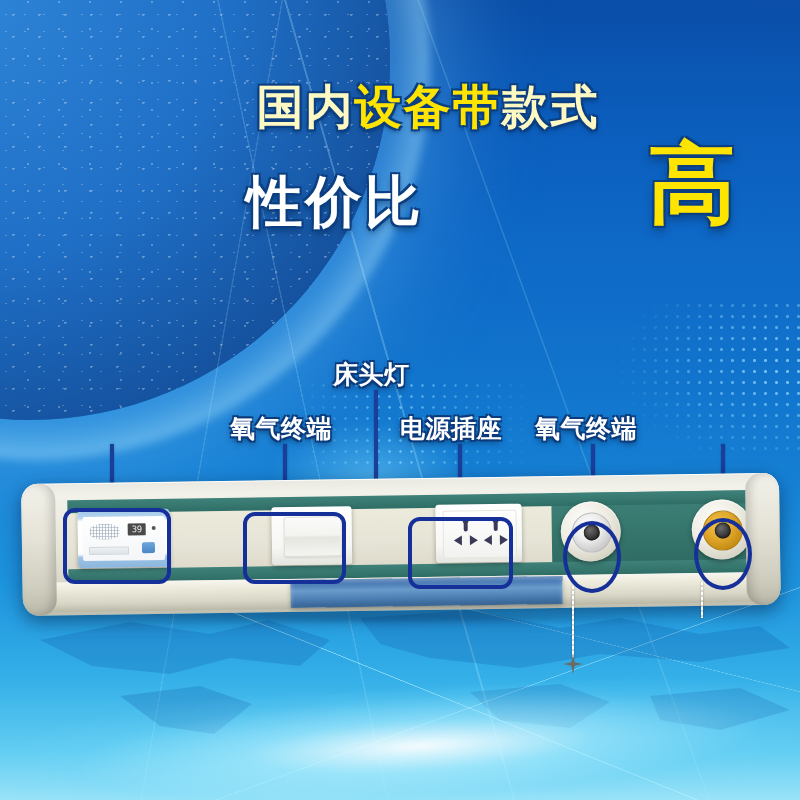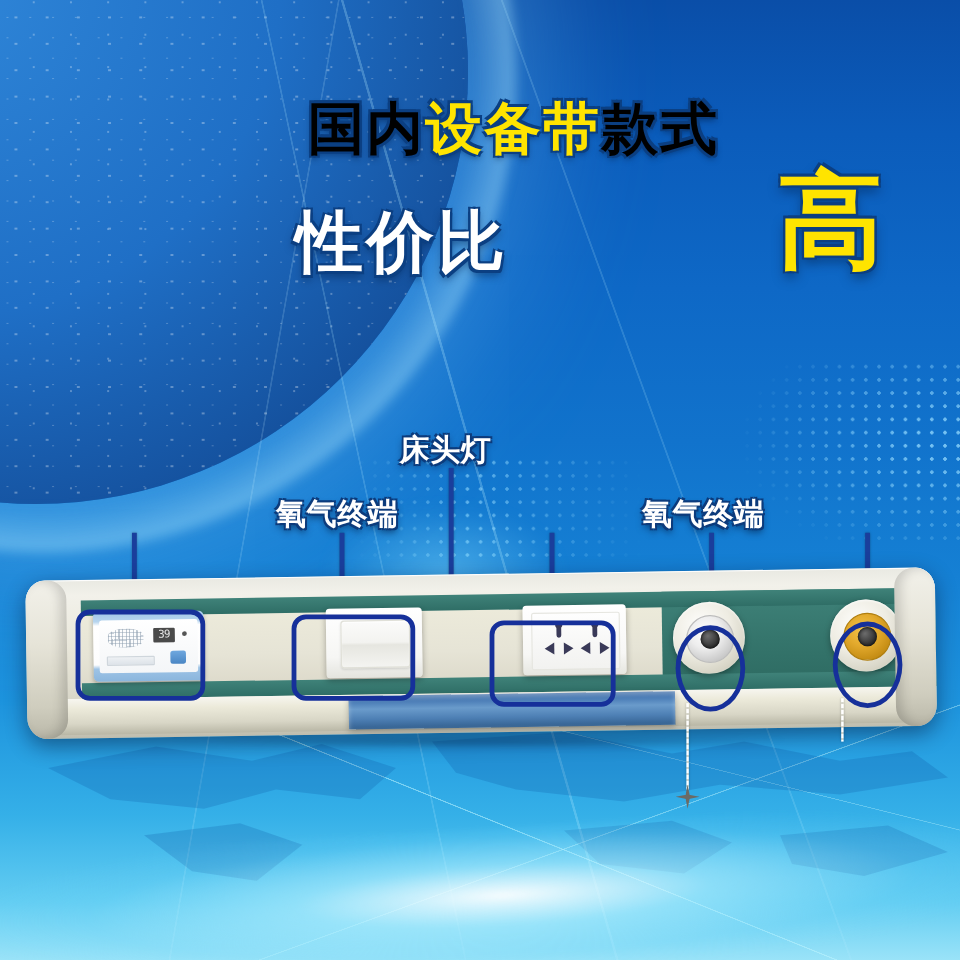--- a/index.html
+++ b/index.html
@@ -114,21 +114,21 @@
   .head-line1{
     font-size:47px;line-height:50px;
     padding-left:28px;
   }
   .head-line1 span{
     text-shadow:
       -2px -2px 0 #0b3f82, 2px -2px 0 #0b3f82,
       -2px 2px 0 #0b3f82, 2px 2px 0 #0b3f82,
       0 3px 5px rgba(3,30,70,.6);
   }
-  .w{color:#000000;}
+  .w{color:#fef9c3;}
   .y{color:#ffe400;}
   .head-line2{
     position:absolute;left:0;top:165px;width:670px;
     text-align:center;font-weight:bold;white-space:nowrap;
   }
   .head-line2 .big{
     font-size:56px;letter-spacing:3px;color:#ffffff;
     text-shadow:
       -2px -2px 0 #0b3f82, 2px -2px 0 #0b3f82,
       -2px 2px 0 #0b3f82, 2px 2px 0 #0b3f82,
@@ -376,20 +376,21 @@
   <div class="headline head-line1">
     <span class="w">国内</span><span class="y">设备带</span><span class="w">款式</span>
   </div>
   <div class="head-line2">
     <span class="big">性价比</span>
   </div>
   <div class="gao">高</div>
 
   <div class="callout" style="left:230px;top:412px;">氧气终端</div>
   <div class="callout" style="left:333px;top:358px;">床头灯</div>
+  <div class="callout" style="left:400px;top:412px;">电源插座</div>
   <div class="callout" style="left:535px;top:412px;">氧气终端</div>
 
   <div class="leader" style="left:110px;top:444px;height:74px;"></div>
   <div class="leader" style="left:283px;top:444px;height:76px;"></div>
   <div class="leader" style="left:374px;top:390px;height:213px;"></div>
   <div class="leader" style="left:458px;top:444px;height:78px;"></div>
   <div class="leader" style="left:591px;top:444px;height:84px;"></div>
   <div class="leader" style="left:721px;top:444px;height:82px;"></div>
 
   <div class="panel-wrap">

